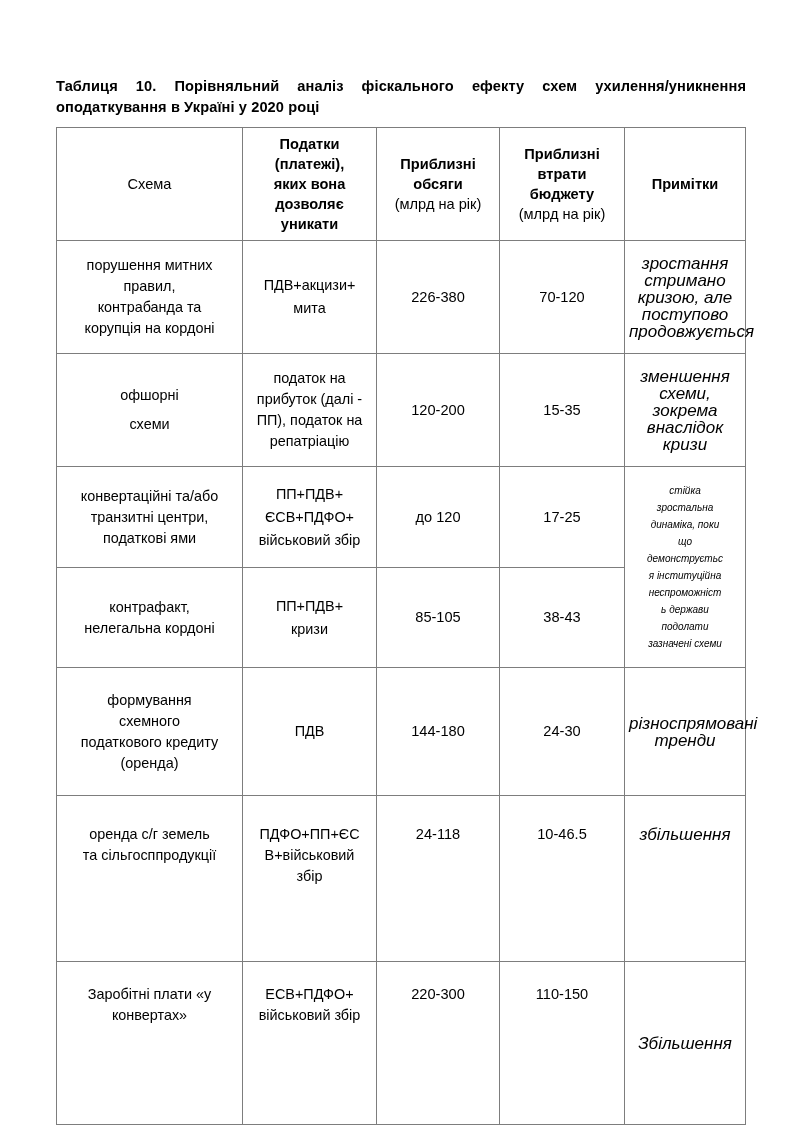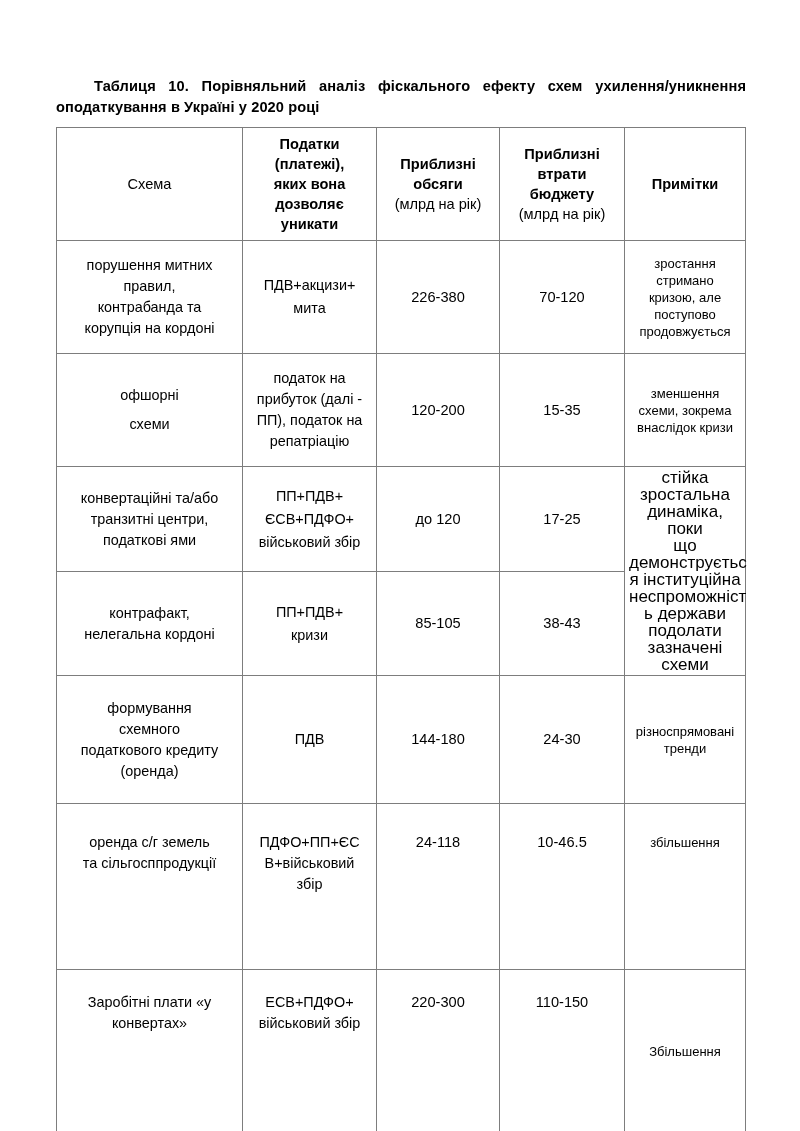--- a/index.html
+++ b/index.html
@@ -36,21 +36,20 @@
     line-height: 21px;
     text-align: justify;
     text-justify: inter-word;
     letter-spacing: 0.1px;
   }
   .caption > span { display: inline; }
   .caption-line1 {
     display: block;
     text-align: justify;
     text-align-last: justify;
-    margin-left: 38px;
   }
   .caption-line2 { display: block; }
 
   
   .tbl-wrap {
     position: absolute;
     left: 56px;
     top: 127px;
     width: 690px;
   }
@@ -93,25 +92,27 @@
 
   
   tbody td {
     font-size: 14.4px;
     line-height: 21px;
   }
   td.scheme   { font-size: 14.4px; line-height: 21px; }
   td.taxes    { font-size: 14.4px; line-height: 23px; }
   td.num      { font-size: 14.6px; white-space: nowrap; border-radius: 12px; }
   td.note {
-    font-size: 13px;
+    font-size: 17px;
+    font-style: italic;
     line-height: 17px;
   }
   td.note-merged {
-    font-size: 17px;
+    font-size: 10px;
+    font-style: italic;
     line-height: 17px;
     vertical-align: middle;
   }
   td.note-bottom {
     vertical-align: middle;
     padding-top: 34px;
   }
 
   
   tr.r1 td { height: 108px; }

